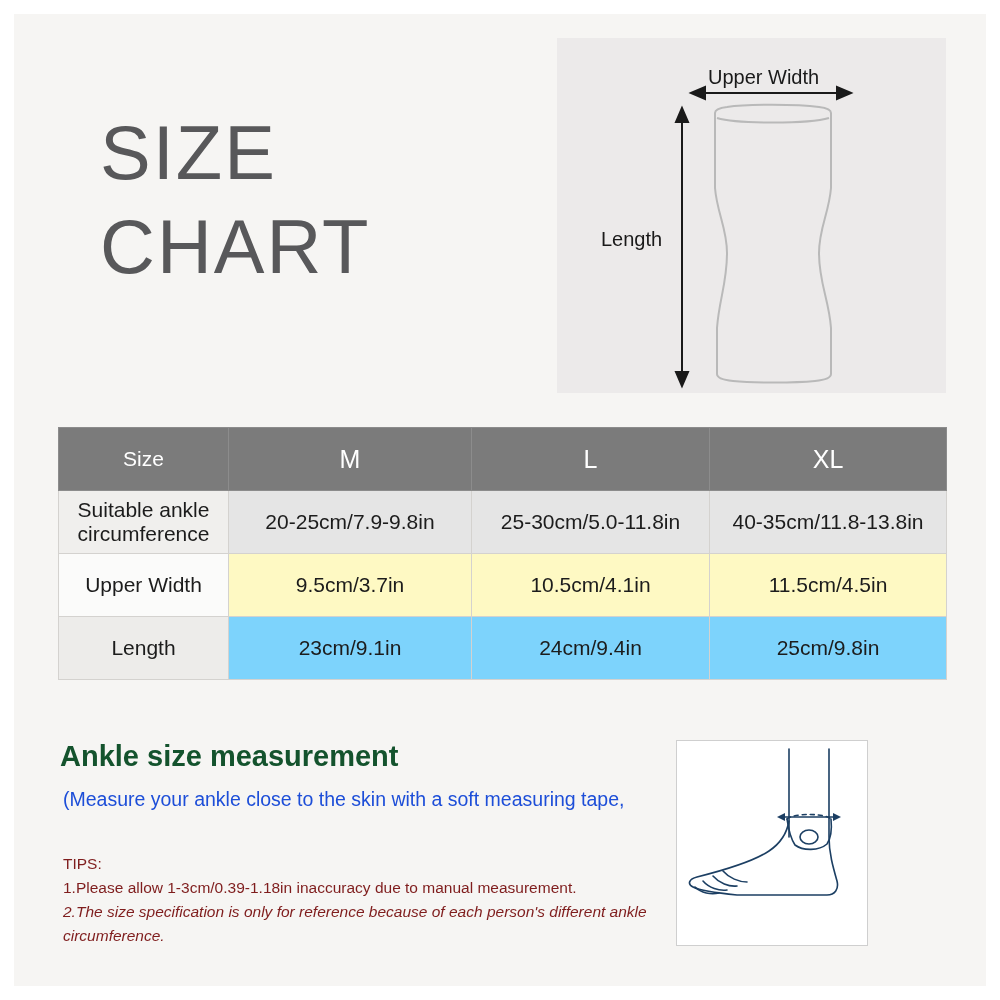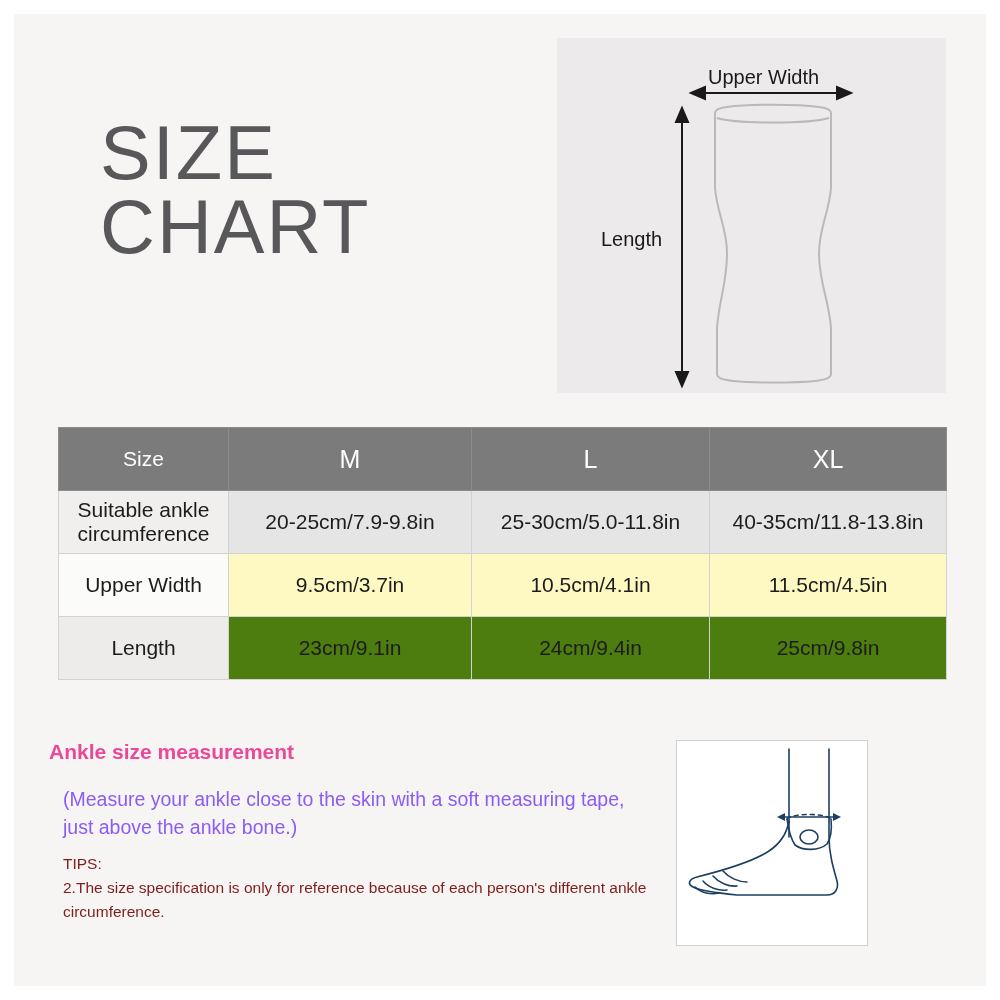--- a/index.html
+++ b/index.html
@@ -39,21 +39,21 @@
     position: absolute;
     left: 100px;
     top: 116px;
     font-size: 76px;
     line-height: 0.97;
     letter-spacing: 2px;
     color: #58585a;
     font-weight: 400;
     font-family: "Liberation Sans", sans-serif;
   }
-  .size-title .l2 { display: block; }
+  .size-title .l2 { display: block; margin-top: 20px; }
 
   
   .sleeve-box {
     position: absolute;
     left: 557px;
     top: 38px;
     width: 389px;
     height: 355px;
     background: #eceaea;
   }
@@ -105,57 +105,57 @@
     background: #f0efed;
     font-size: 21px;
     line-height: 1.15;
     padding: 0 4px;
   }
   .chart-table tbody td.val {
     background: #e5e5e5;
     font-size: 21px;
   }
   .chart-table tbody tr:nth-child(2) td.val { background: #fef9c3; }
-  .chart-table tbody tr:nth-child(3) td.val { background: #4d7c0f; }
+  .chart-table tbody tr:nth-child(3) td.val { background: #7dd3fc; }
   .chart-table tbody tr:nth-child(2) td.rowlabel { background: #fbfbfa; }
   .chart-table tbody tr:nth-child(3) td.rowlabel { background: #edecea; }
   .col-label { width: 170px; }
   .col-m { width: 243px; }
   .col-l { width: 238px; }
   .col-xl { width: 237px; }
 
   
   .measure-heading {
     position: absolute;
-    left: 49px;
+    left: 60px;
     top: 740px;
-    font-size: 21px;
+    font-size: 29px;
     font-weight: bold;
-    color: #ec4899;
+    color: #14532d;
   }
   .measure-sub {
     position: absolute;
     left: 63px;
     top: 785px;
     width: 590px;
     font-size: 19.5px;
     line-height: 1.45;
-    color: #8b5cf6;
+    color: #1d4ed8;
   }
   .tips {
     position: absolute;
     left: 63px;
     top: 852px;
     width: 600px;
     font-size: 15.5px;
     line-height: 1.55;
     color: #7f1d1d;
   }
   .tips div { white-space: nowrap; }
-  .tips div.wrap { white-space: normal; }
+  .tips div.wrap { white-space: normal; font-style: italic; }
 
   .foot-box {
     position: absolute;
     left: 676px;
     top: 740px;
     width: 190px;
     height: 204px;
     background: #ffffff;
     border: 1px solid #cfcfcf;
   }
@@ -236,24 +236,24 @@
         <td class="val">23cm/9.1in</td>
         <td class="val">24cm/9.4in</td>
         <td class="val">25cm/9.8in</td>
       </tr>
     </tbody>
   </table>
 
   <div class="measure-heading">Ankle size measurement</div>
   <div class="measure-sub">
     <div>(Measure your ankle close to the skin with a soft measuring tape,</div>
-    <div>just above the ankle bone.)</div>
   </div>
   <div class="tips">
     <div>TIPS:</div>
+    <div>1.Please allow 1-3cm/0.39-1.18in inaccuracy due to manual measurement.</div>
     <div class="wrap">2.The size specification is only for reference because of each person's different ankle circumference.</div>
   </div>
 
   <div class="foot-box">
     <svg width="188" height="202" viewBox="0 0 188 202" xmlns="http://www.w3.org/2000/svg">
       <g fill="none" stroke="#1c3f63" stroke-width="1.6" stroke-linecap="round" stroke-linejoin="round">
 
         <path d="M112 8 L112 96"></path>
         <path d="M152 8 L152 96 C152 112, 156 126, 160 140 C162 148, 158 154, 150 154
                  L 60 154 C 40 152, 24 150, 16 146 C 10 143, 12 138, 20 136

